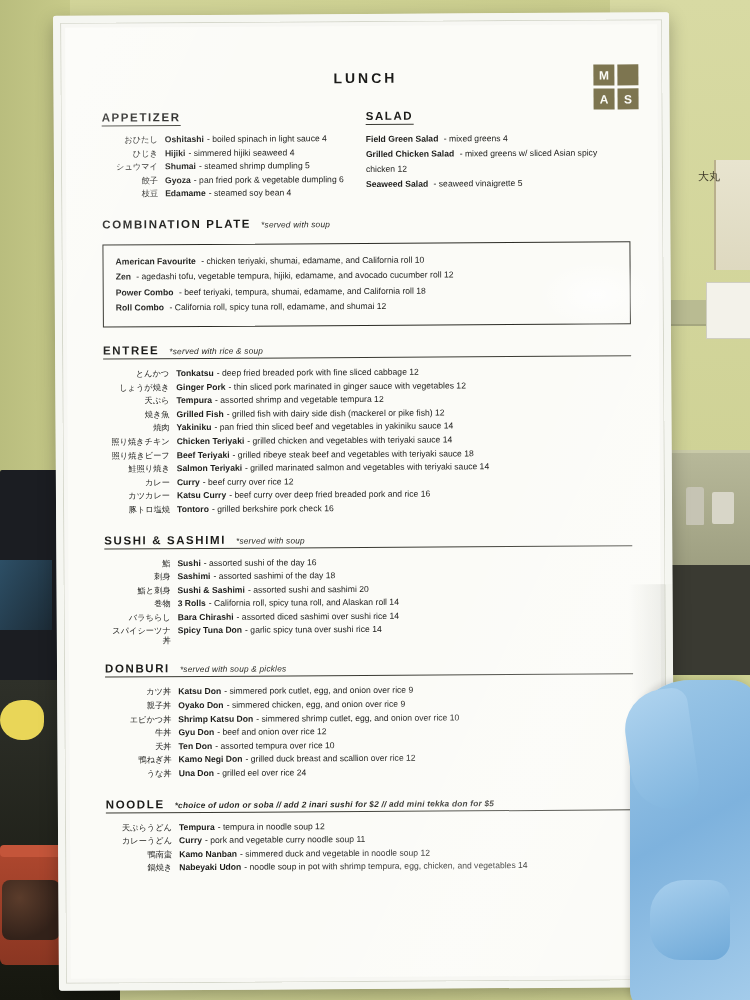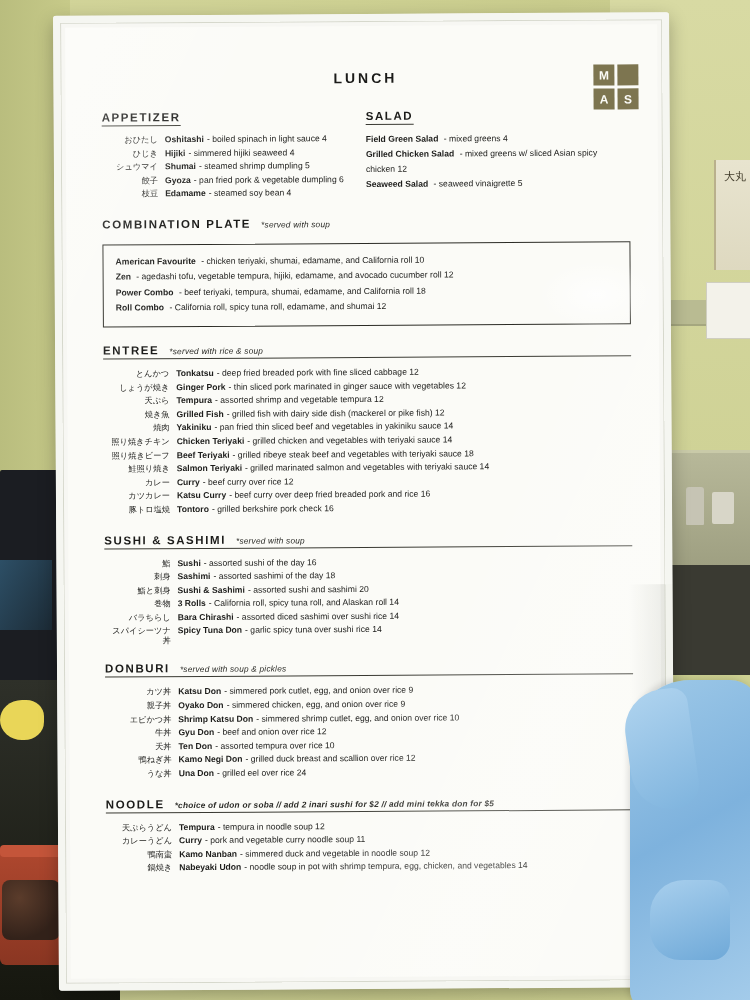--- a/index.html
+++ b/index.html
@@ -116,21 +116,21 @@
   }
   .wall-scroll {
     position: absolute;
     left: 714px; top: 160px;
     width: 36px; height: 110px;
     background: linear-gradient(180deg, #e8e4cf 0%, #ded9c0 100%);
     border-left: 2px solid #b9b08c;
   }
   .wall-scroll-text {
     position: absolute;
-    left: 722px; top: 170px;
+    left: 696px; top: 170px;
     width: 26px;
     font-family: "DejaVu Sans", sans-serif;
     font-size: 11px;
     color: #403b2a;
     line-height: 13px;
     text-align: center;
   }
   .ledge {
     position: absolute;
     left: 640px; top: 300px;

